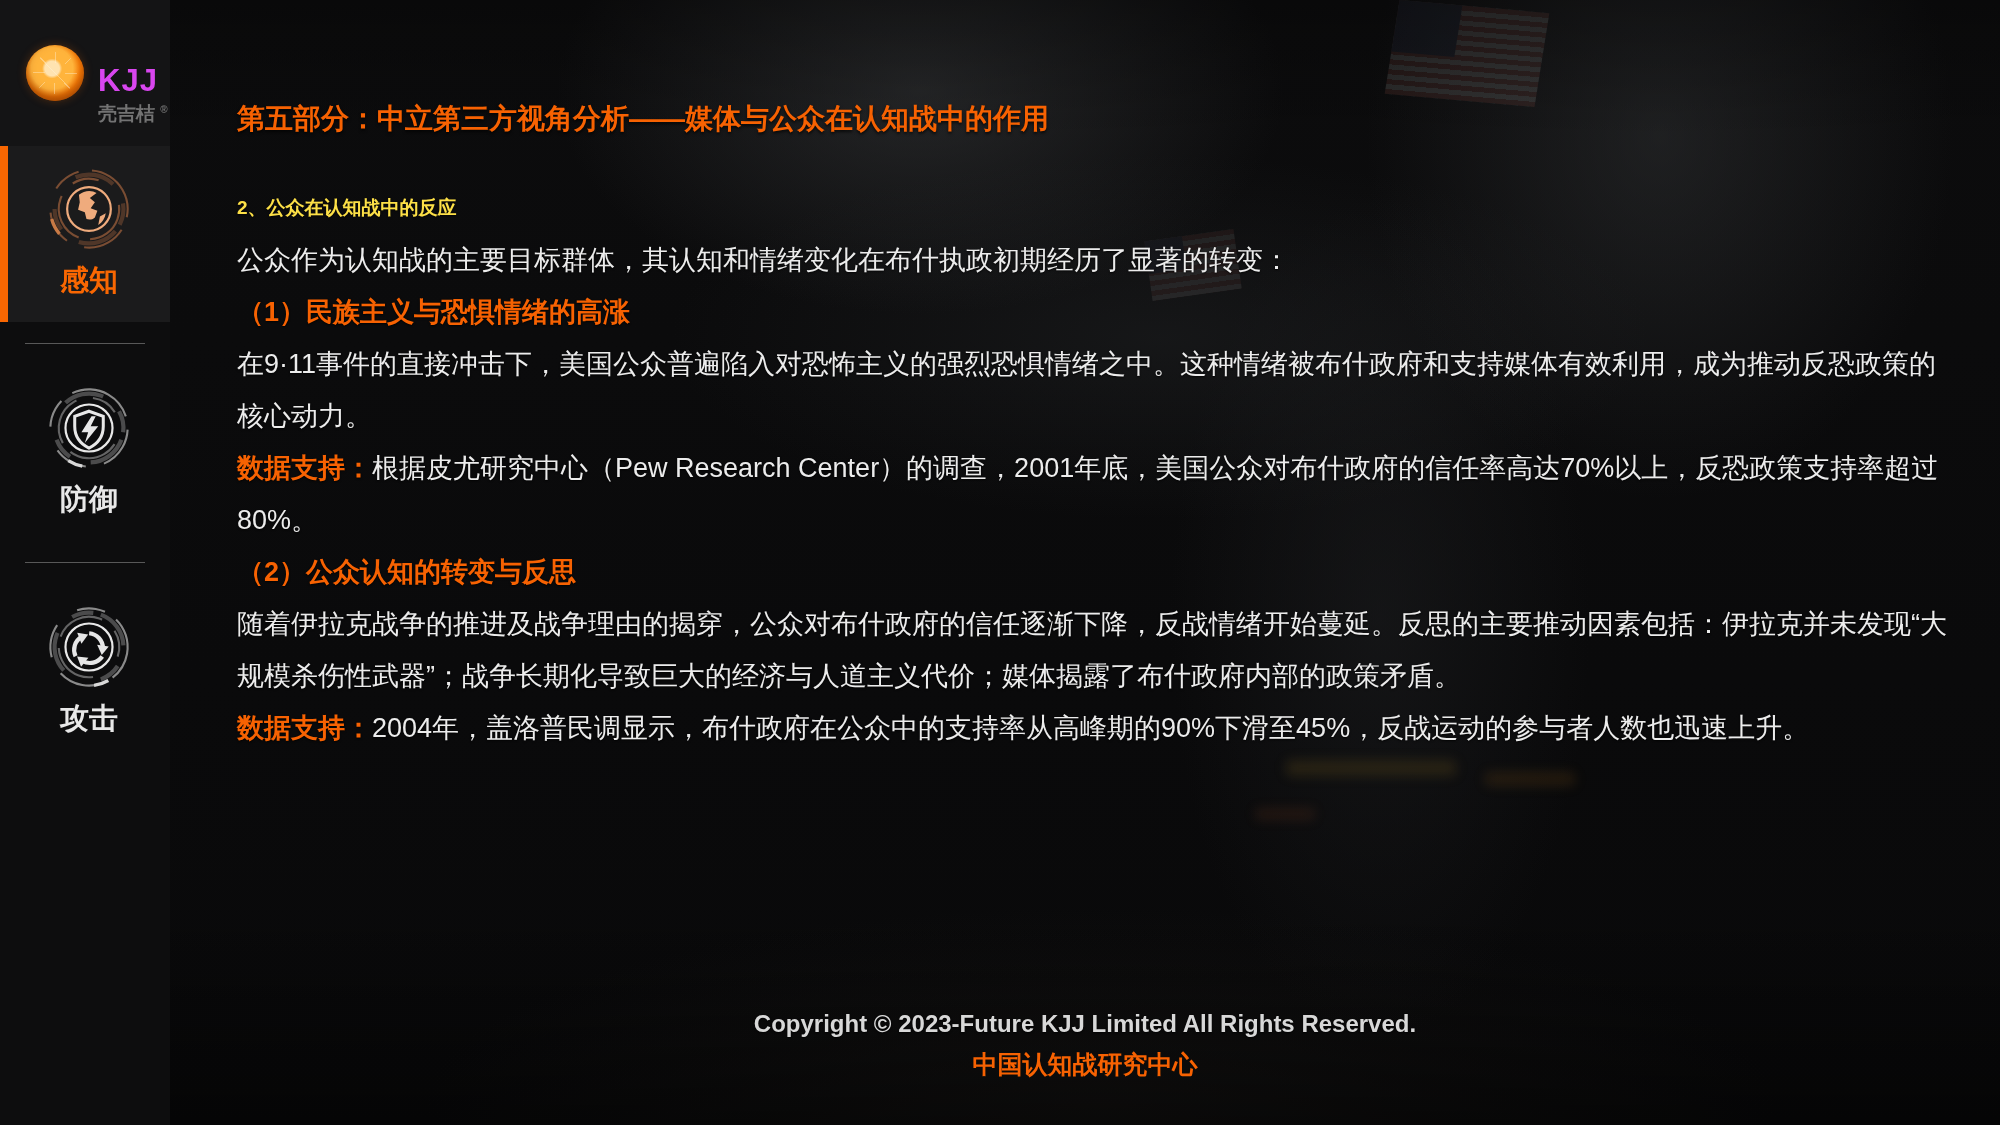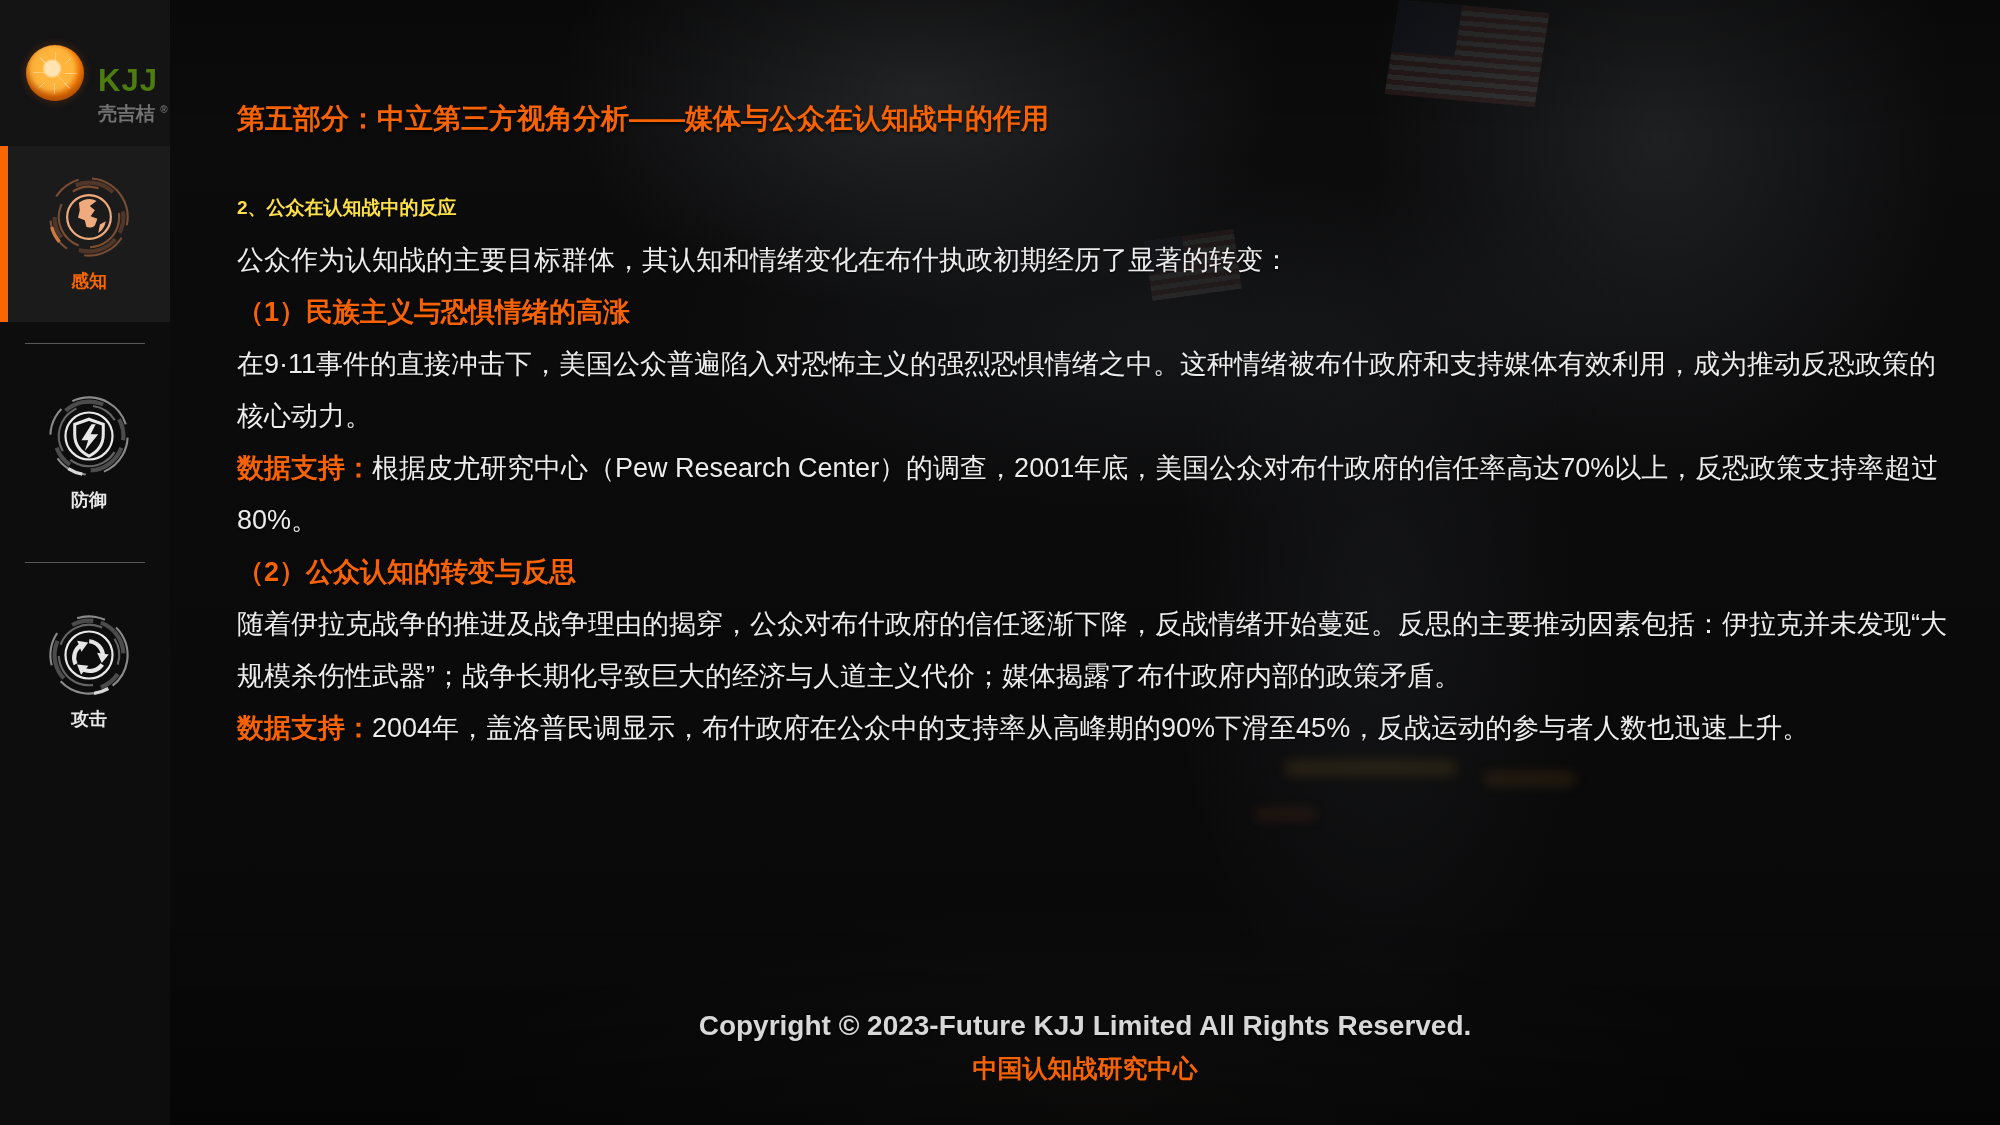--- a/index.html
+++ b/index.html
@@ -35,46 +35,46 @@
   
   .sidebar { position:absolute; left:0; top:0; width:170px; height:1125px; z-index:2;
     background:#0d0d0e; }
   .logo-box { height:146px; background:#141415; display:flex; align-items:center; padding:0 12px 0 26px; gap:14px; }
   .orange-logo { width:58px; height:56px; border-radius:50%; flex:0 0 auto; position:relative;
     background:radial-gradient(circle at 45% 42%, #ffe3b0 0 16%, #ffb43c 22% 46%, #f97c06 62%, #cf5a00 100%);
     box-shadow: inset 0 -5px 9px rgba(110,40,0,.55), 0 0 10px rgba(249,110,10,.25); }
   .orange-logo::after { content:""; position:absolute; inset:7px; border-radius:50%;
     background:repeating-conic-gradient(rgba(255,245,225,.55) 0 3deg, transparent 3deg 45deg); opacity:.7; }
   .logo-text { display:flex; flex-direction:column; line-height:1.1; }
-  .brand-name { color:#4d7c0f; font-size:31px; font-weight:bold; letter-spacing:1px;margin-top:44px; }
+  .brand-name { color:#d946ef; font-size:31px; font-weight:bold; letter-spacing:1px;margin-top:44px; }
   .brand-sub  { color:#737373; font-size:19px; font-weight:bold; margin-top:6px; white-space:nowrap; }
   .brand-sub sup { font-size:10px; vertical-align:super; }
 
   .nav-item { height:176px; display:flex; flex-direction:column; align-items:center;
     justify-content:center; gap:10px; border-left:8px solid transparent; cursor:pointer; }
   .nav-item.active { background:#1b1b1c; border-left-color:#f96702; }
-  .nav-item .label { font-size:18px; font-weight:bold; color:#e8e8e8; }
+  .nav-item .label { font-size:29px; font-weight:bold; color:#e8e8e8; }
   .nav-item.active .label { color:#f96702; }
   .nav-item + .divider { }
   .divider { height:1px; background:#585858; margin:21px 25px; }
   .ring-icon { width:84px; height:84px; display:block; }
 
   
   .content { position:absolute; left:237px; top:0; width:1710px; z-index:1; }
   .page-title { margin-top:94px; color:#f76202; font-size:28px; font-weight:900; line-height:50px;
     text-shadow:0 2px 3px rgba(0,0,0,.7); letter-spacing:0px; }
   .body-block { margin-top:38px; font-size:27px; line-height:52px; color:#ececec;
     text-shadow:0 1px 2px rgba(0,0,0,.8); }
   .sub-title { color:#fde047; font-weight:bold; font-size:19px; }
   .sec-heading { color:#f76202; font-weight:bold; }
   .data-label { color:#f76202; font-weight:bold; }
 
   
   .footer { position:absolute; left:170px; right:0; top:1010px; text-align:center; z-index:1; }
-  .copyright { color:#d8d8d8; font-size:28px; font-weight:bold; text-shadow:0 1px 2px rgba(0,0,0,.8); }
+  .copyright { color:#d8d8d8; font-size:24px; font-weight:bold; text-shadow:0 1px 2px rgba(0,0,0,.8); }
   .org { margin-top:10px; color:#f76202; font-size:25px; font-weight:bold; }
 </style>
 </head>
 <body>
 
 <div class="stage">
 
   <div class="bg"></div>
   <div class="flag flag1">
       <div class="stripes"></div>

